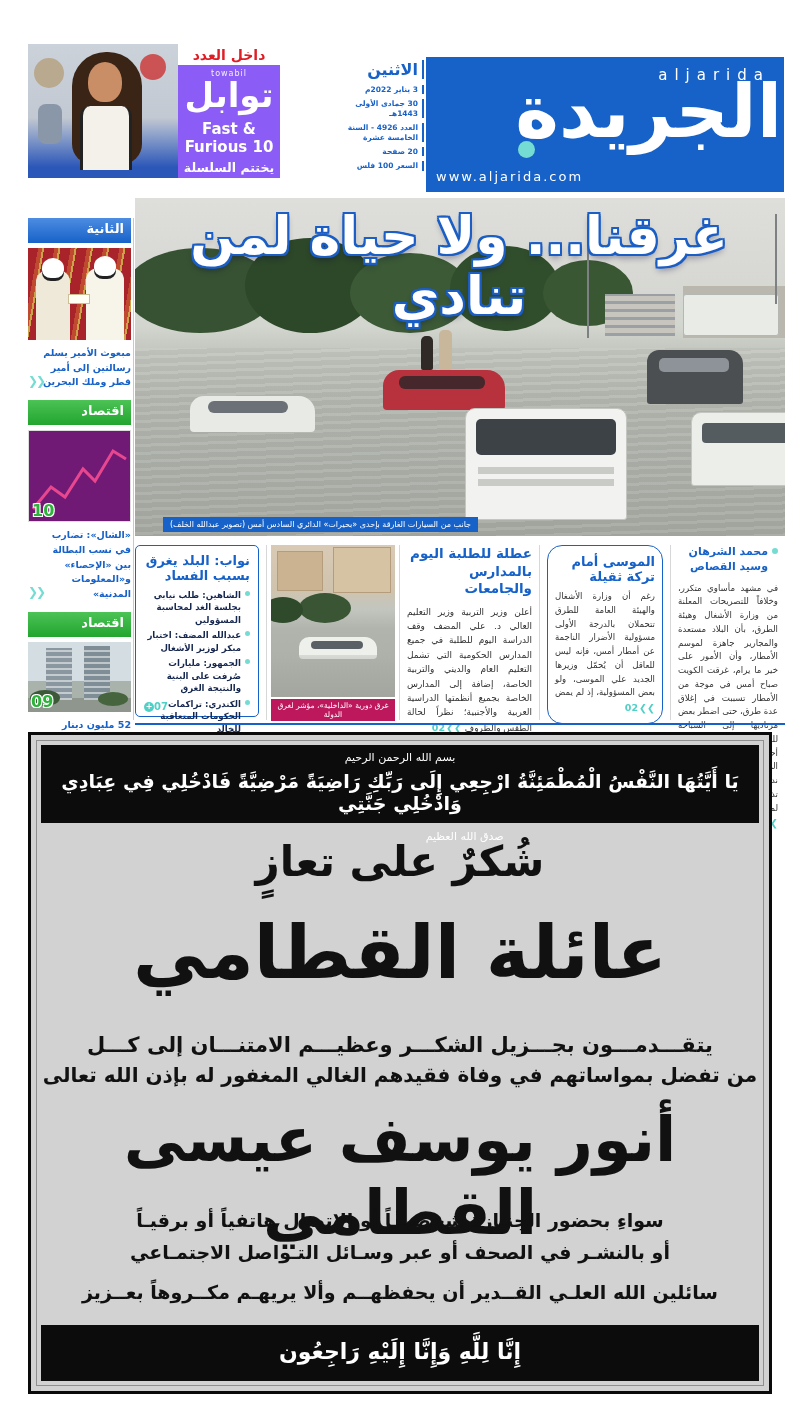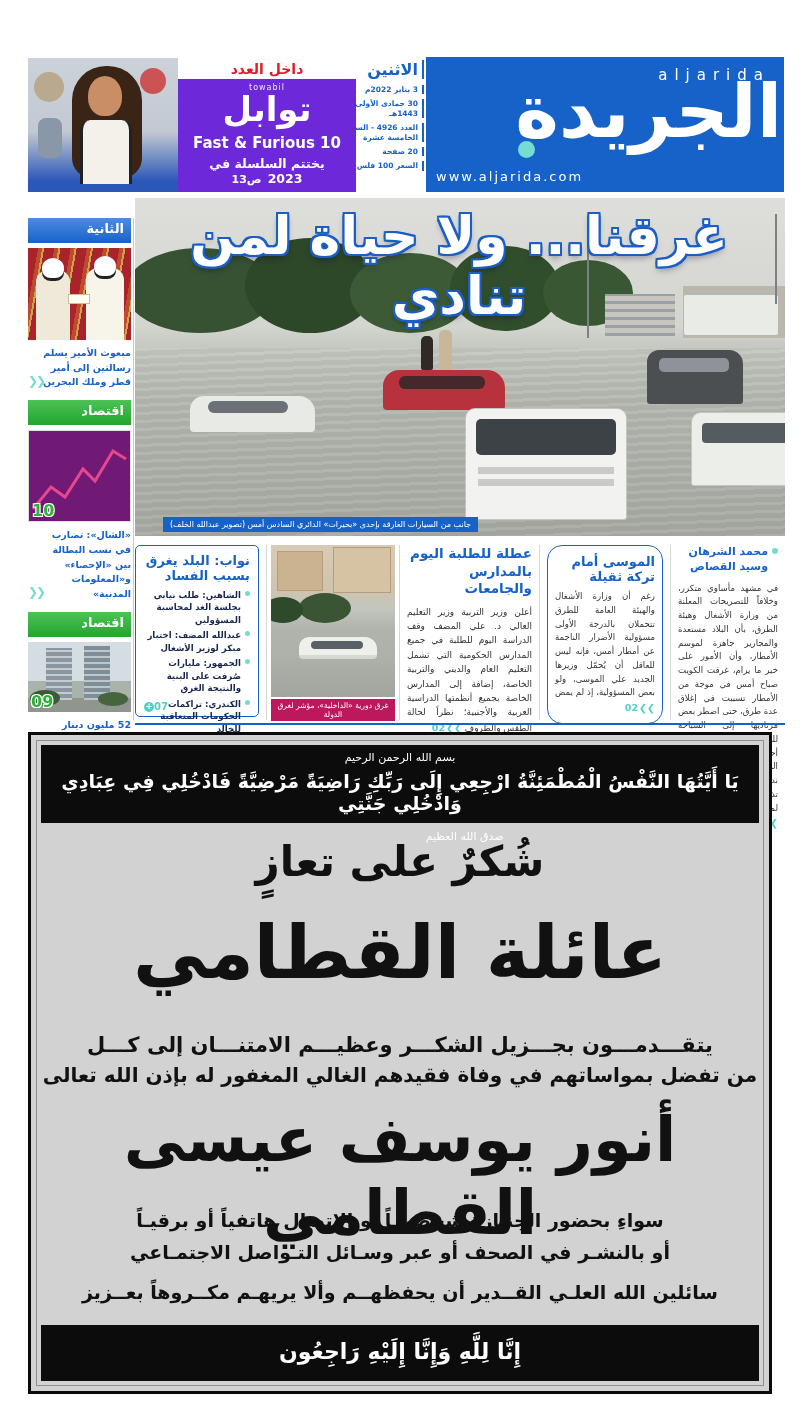--- a/index.html
+++ b/index.html
@@ -11,21 +11,21 @@
   .logo-box { position:absolute; left:426px; top:57px; width:358px; height:135px; background:#1762c8; overflow:hidden; }
   .logo-latin { position:absolute; top:9px; right:14px; color:#fff; font-size:15px; letter-spacing:7px; direction:ltr; }
   .logo-ar { position:absolute; top:14px; right:2px; width:100%; color:#fff; font-size:74px; font-weight:bold; text-align:right; direction:rtl; line-height:1.1; }
   .logo-dot { position:absolute; left:92px; bottom:34px; width:17px; height:17px; border-radius:50%; background:#74dcd3; }
   .logo-url { position:absolute; left:10px; bottom:8px; color:#fff; font-size:13px; letter-spacing:2px; direction:ltr; }
 
   .date-box { position:absolute; left:332px; top:58px; width:92px; height:134px; direction:rtl; text-align:right; color:#1762c8; padding-top:2px; }
   .date-line { border-right:2px solid #1762c8; padding-right:4px; margin-bottom:5px; font-size:7.5px; font-weight:bold; line-height:1.25; }
   .date-day { font-size:16px; font-weight:bold; margin-bottom:6px; border-right:2px solid #1762c8; padding-right:4px; }
 
-  .promo { position:absolute; left:28px; top:58px; width:328px; height:134px; background:#6d28d9; display:flex; direction:ltr; overflow:hidden; }
+  .promo { position:absolute; left:28px; top:44px; width:252px; height:134px; background:#8b5cf6; display:flex; direction:ltr; overflow:hidden; }
   .promo-photo { position:relative; width:150px; height:100%; background:linear-gradient(#ccd2da 0%, #c3c9d2 55%, #2b57b8 92%, #2b57b8 100%); flex:none; }
   .pp-blob { position:absolute; border-radius:50%; }
   .promo-hair { position:absolute; left:44px; top:8px; width:70px; height:112px; background:#3a2416; border-radius:34px 34px 20px 20px; }
   .promo-face { position:absolute; left:60px; top:18px; width:34px; height:40px; background:#c98e66; border-radius:50% 50% 45% 45%; }
   .promo-top { position:absolute; left:52px; top:62px; width:52px; height:64px; background:#f3f1ea; border-radius:10px 10px 0 0; border-left:3px solid #222; border-right:3px solid #222; }
   .promo-right { flex:1; position:relative; text-align:center; color:#fff; direction:rtl; }
   .promo-kicker { background:#fff; color:#e01c24; font-weight:bold; font-size:14px; padding:3px 0 2px; }
   .promo-brand-latin { display:block; font-size:8px; letter-spacing:1px; margin-top:4px; direction:ltr; opacity:.9; }
   .promo-brand { font-size:34px; font-weight:bold; line-height:1.05; display:block; }
   .promo-movie { font-size:15px; font-weight:bold; direction:ltr; display:block; margin-top:6px; }

